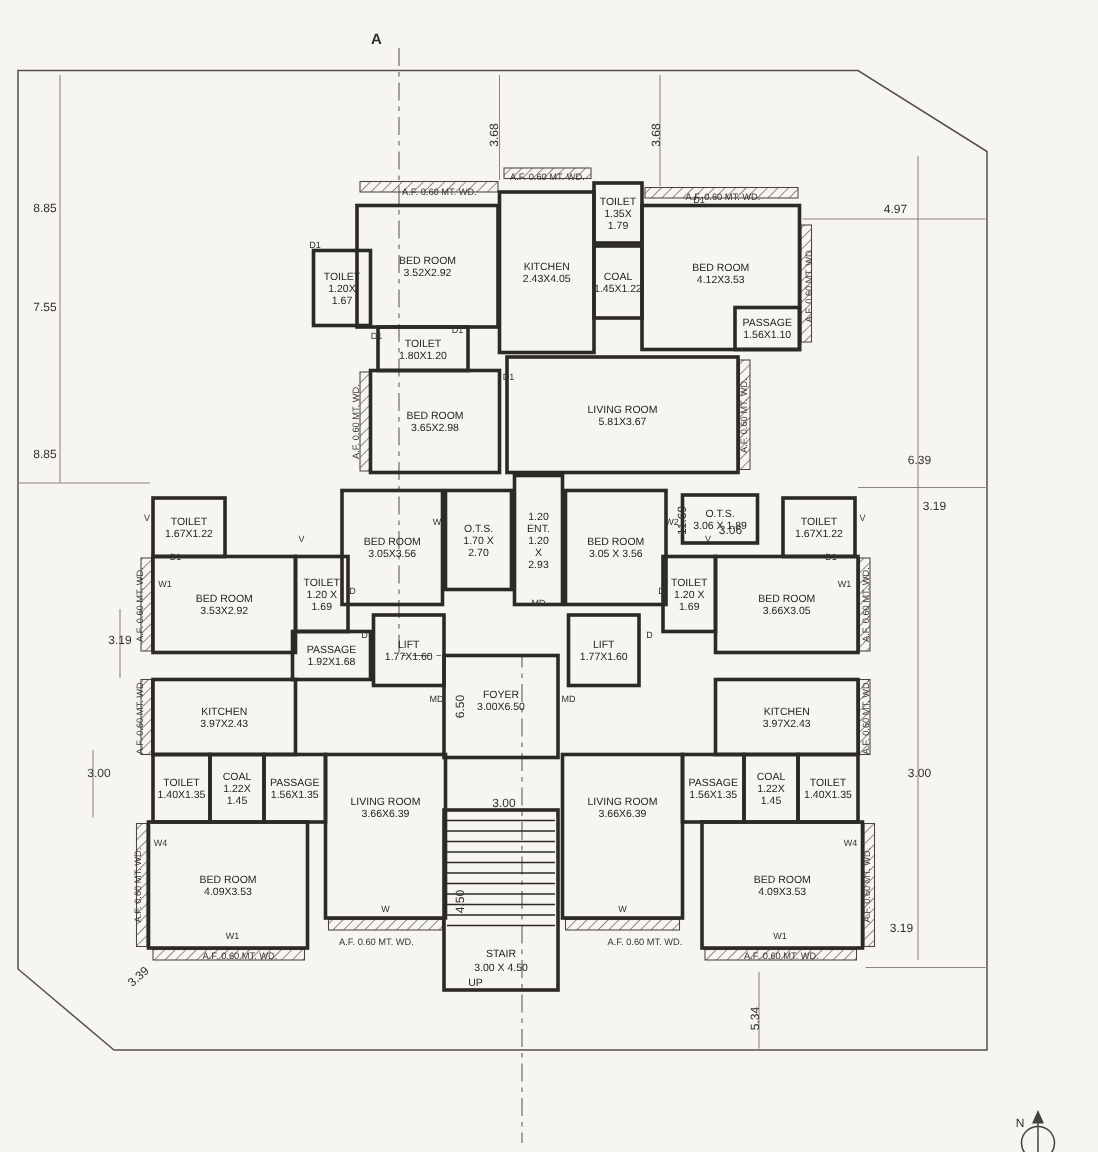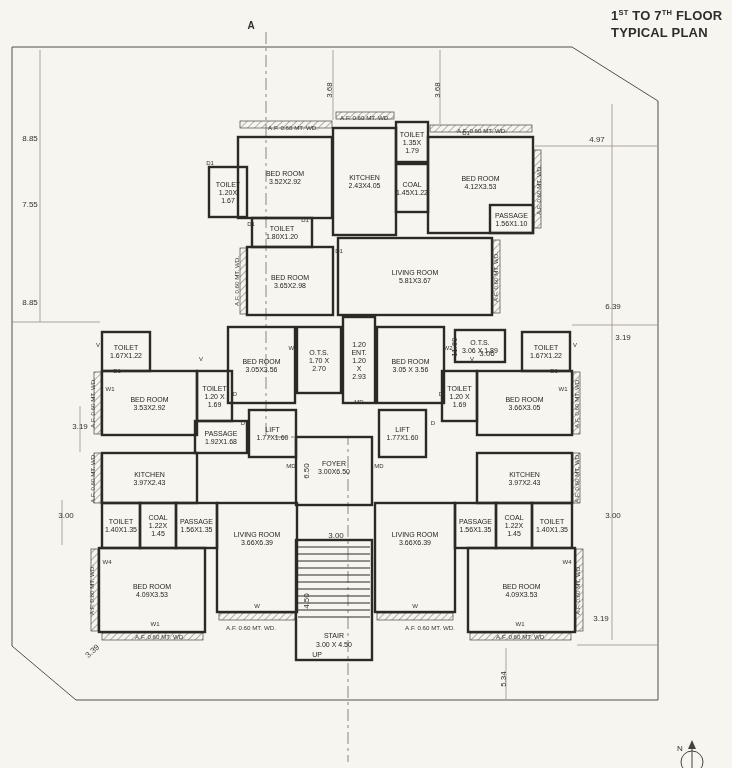--- a/index.html
+++ b/index.html
@@ -361,18 +361,14 @@
       </g>
 
     <g>
       <circle cx="692" cy="762" r="11" fill="none" stroke="#44423c" stroke-width="1"></circle>
       <line x1="692" y1="774" x2="692" y2="744" stroke="#44423c" stroke-width="1"></line>
       <path d="M692,740 l-4,9 h8 z" fill="#44423c"></path>
       <text class="dim" x="680" y="751">N</text>
     </g>
   </svg>
 
-  <div class="title">
-    <div><span>1</span><sup>ST</sup><span> TO 7</span><sup>TH</sup><span> FLOOR</span></div>
-    <div>TYPICAL PLAN</div>
-  </div>
 
 </div>
 
 </body></html>

